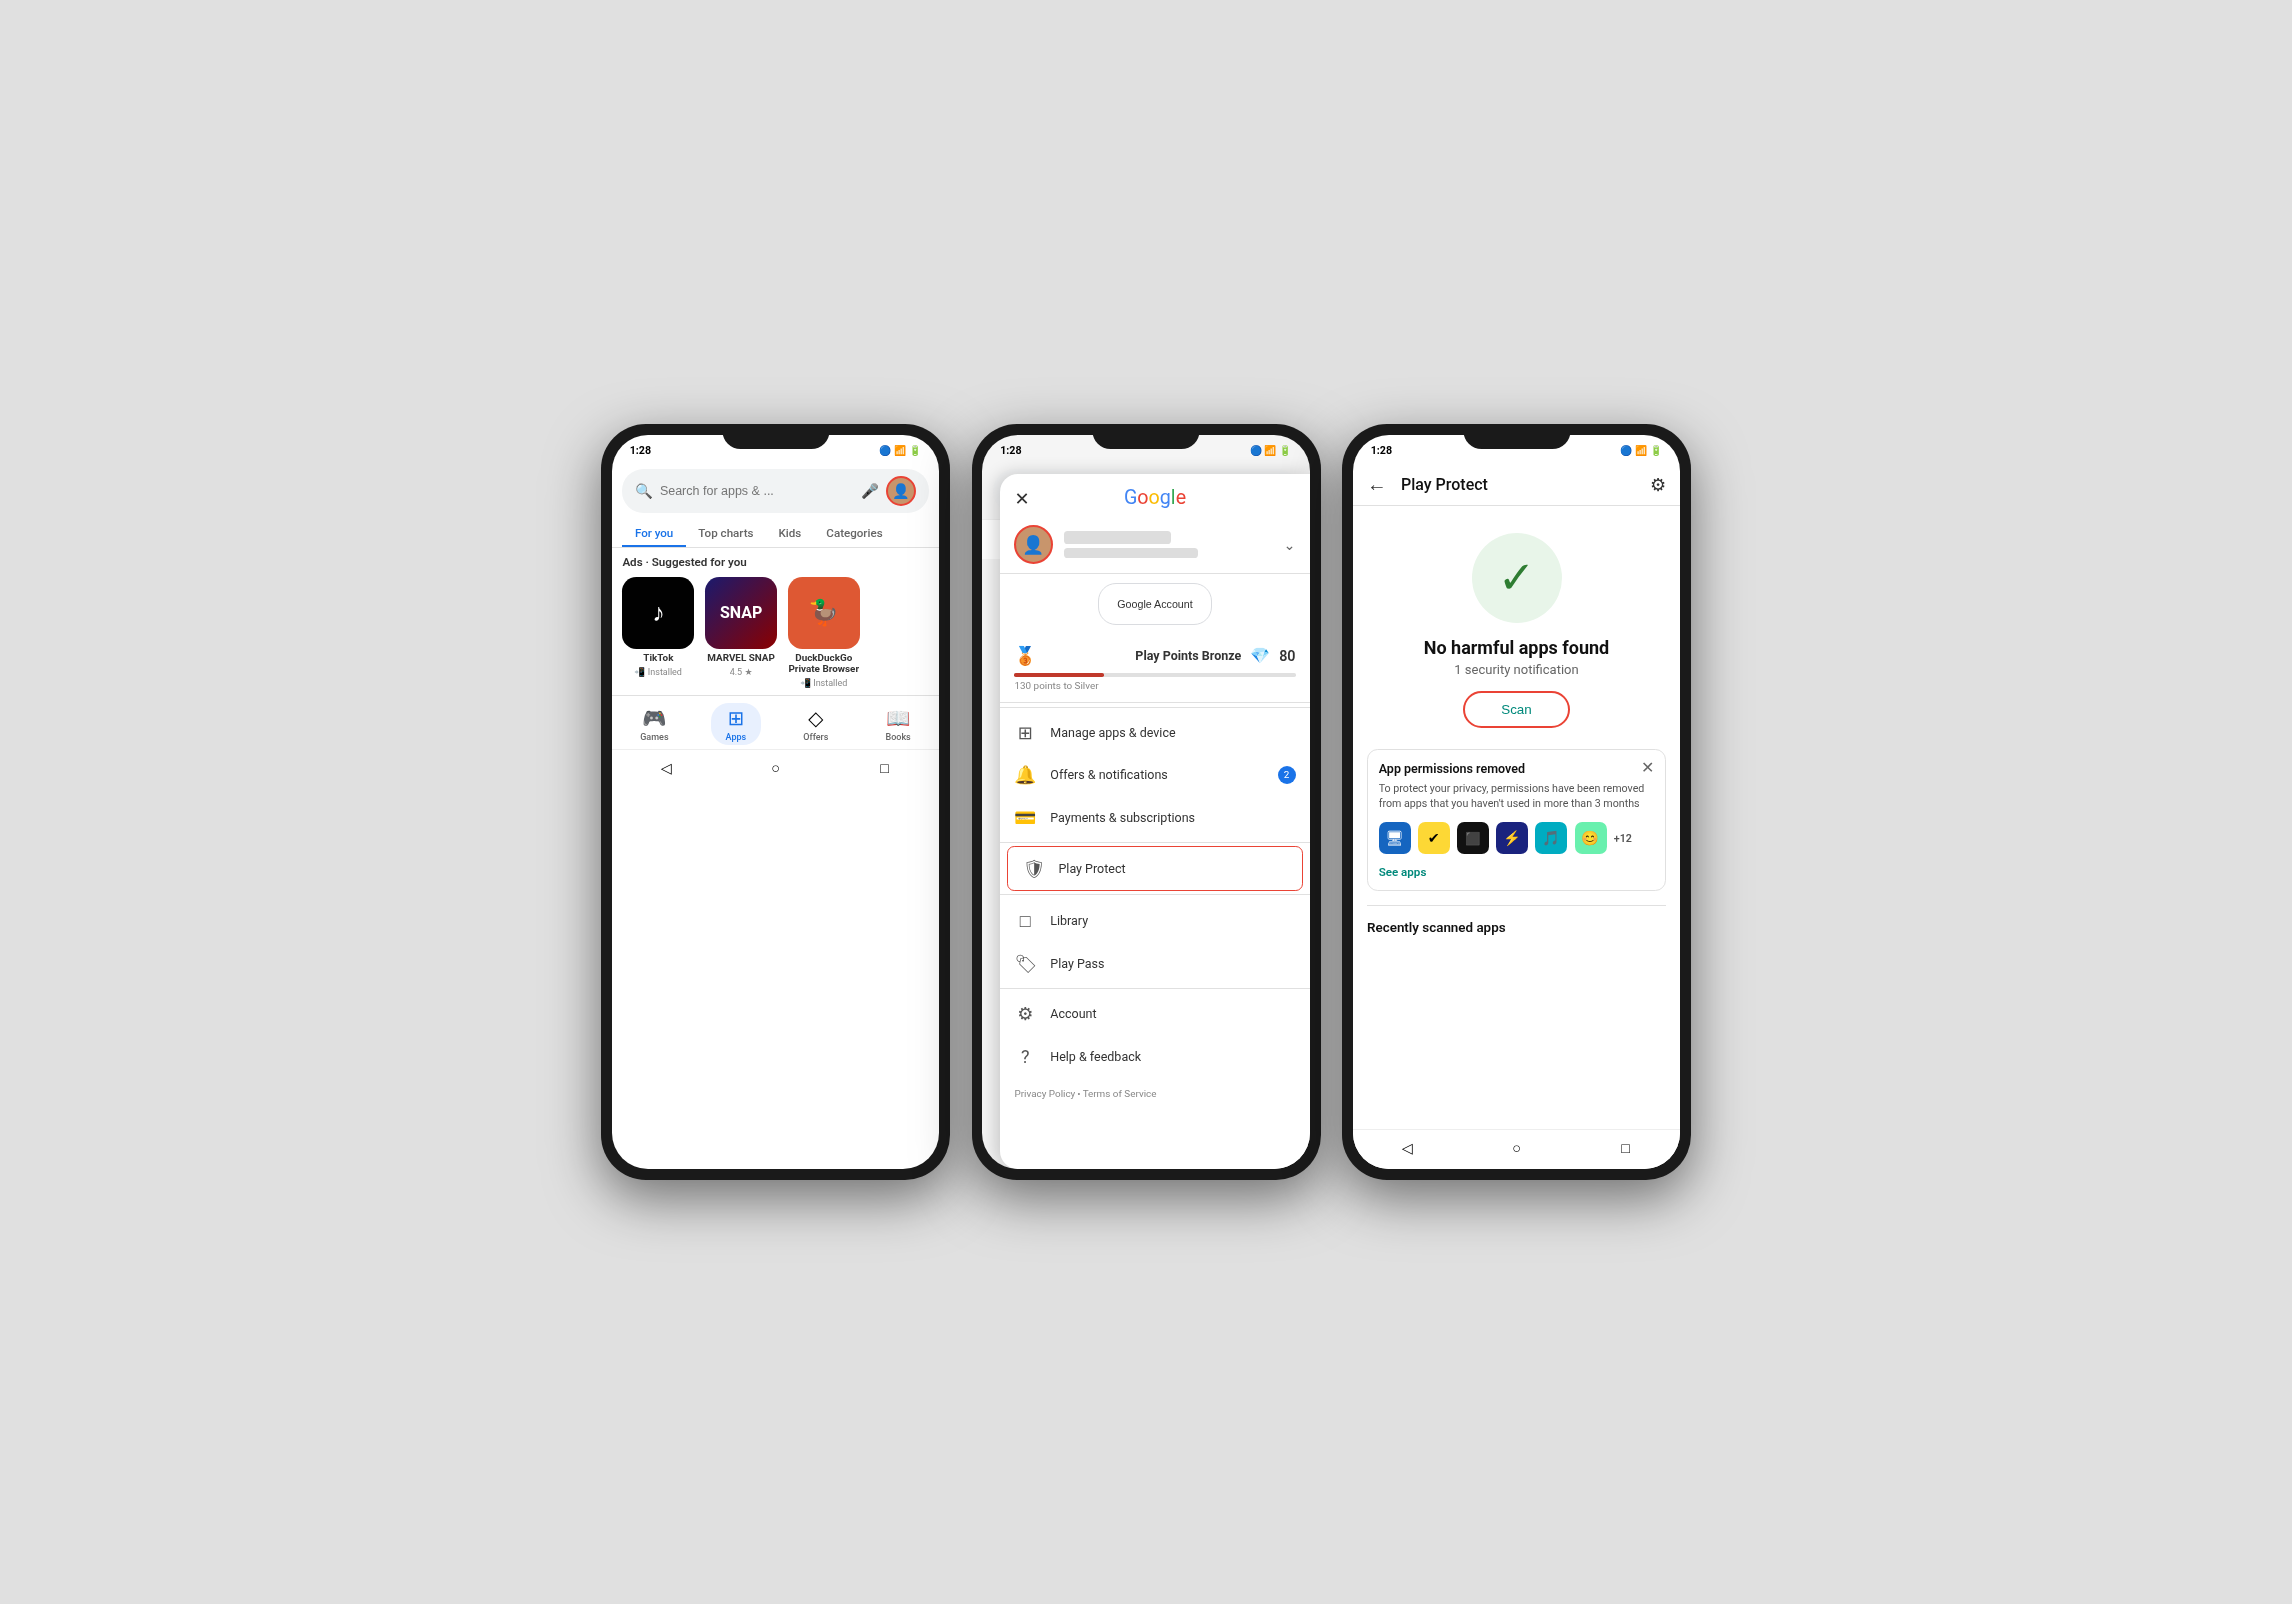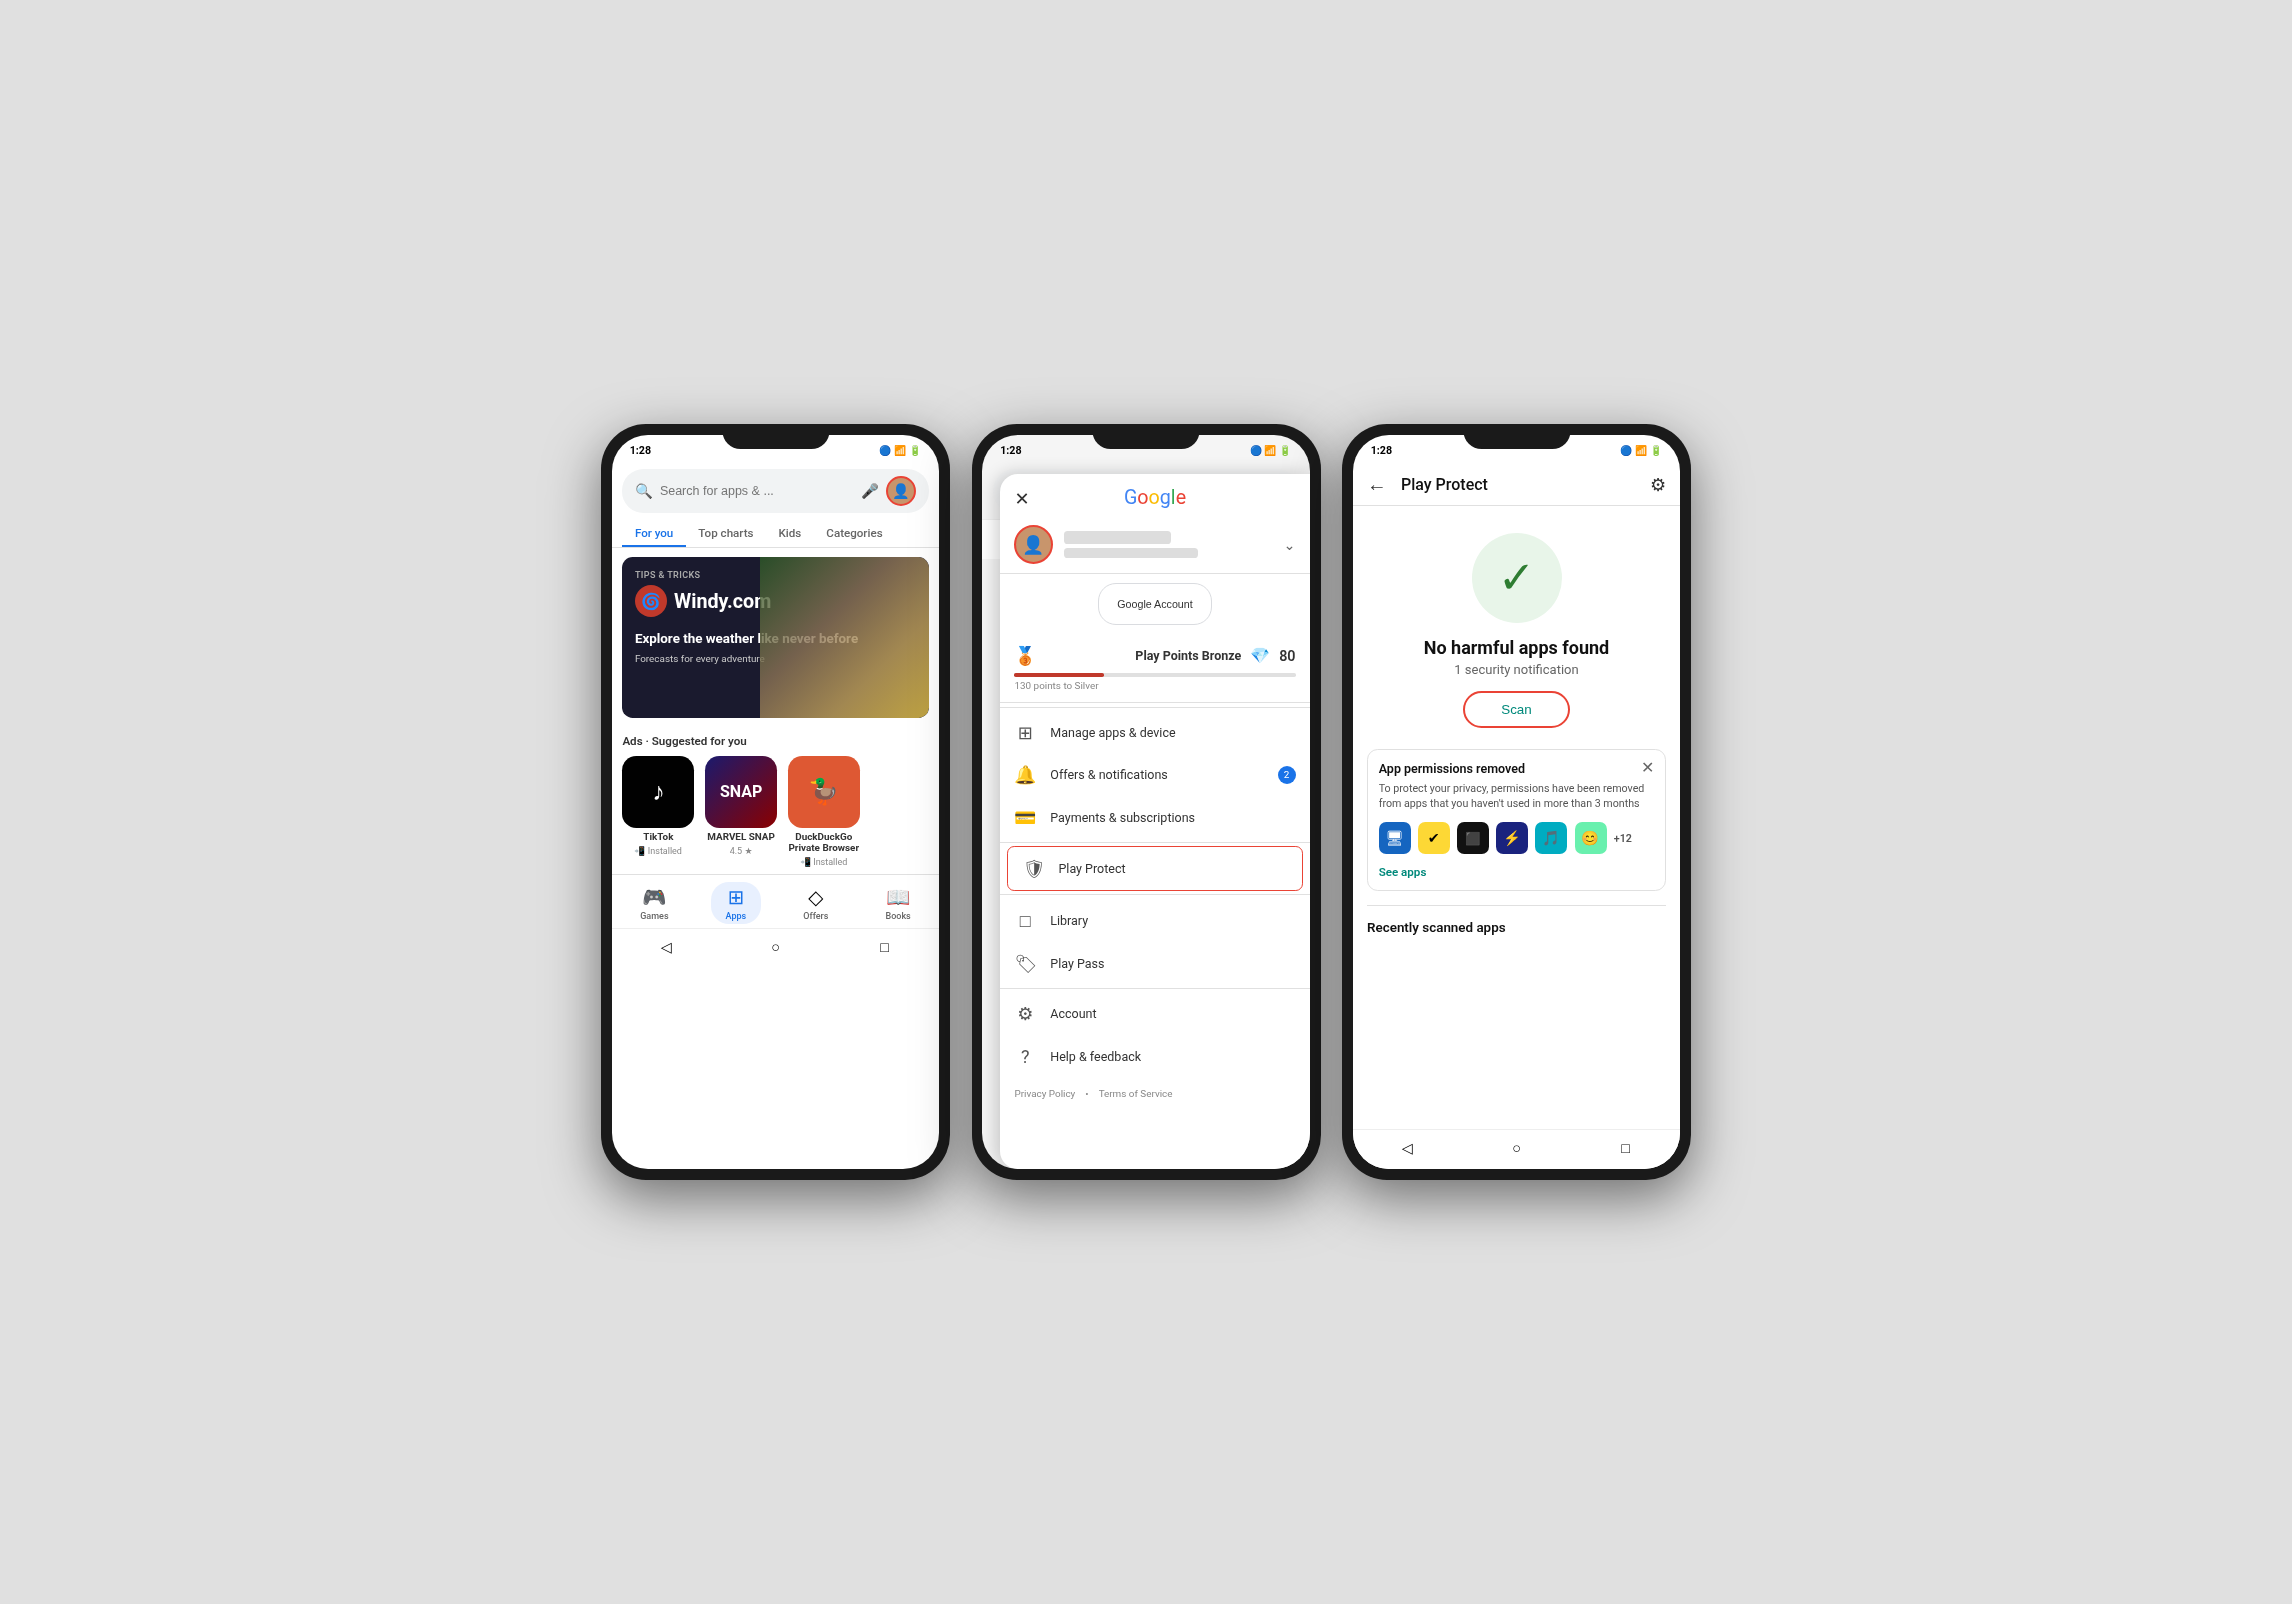--- a/index.html
+++ b/index.html
@@ -563,30 +563,20 @@
       </div>
     </div>
 
     <div class="tabs">
       <div class="tab active">For you</div>
       <div class="tab">Top charts</div>
       <div class="tab">Kids</div>
       <div class="tab">Categories</div>
     </div>
 
-    <div class="promo-card">
-      <div class="weather-bg"></div>
-      <span class="promo-tag">Tips &amp; tricks</span>
-      <div class="promo-logo">
-        <div class="promo-logo-icon">🌀</div>
-        <span>Windy.com</span>
-      </div>
-      <div class="promo-title">Explore the weather like never before</div>
-      <div class="promo-sub">Forecasts for every adventure</div>
-    </div>
 
     <div class="section-title">Ads · Suggested for you</div>
     <div class="app-grid">
       <div class="app-card">
         <div class="app-icon" style="background:#010101;">
           <span style="color:#fff;font-size:25px;">♪</span>
         </div>
         <div class="app-name">TikTok</div>
         <div class="app-sub">
           <span>📲</span>
@@ -730,21 +720,21 @@
         <div class="menu-item">
           <span class="menu-item-icon">⚙</span>
           <span class="menu-item-text">Account</span>
         </div>
 
         <div class="menu-item">
           <span class="menu-item-icon">?</span>
           <span class="menu-item-text">Help &amp; feedback</span>
         </div>
 
-        <div style="padding:10.7px 14.3px;display:flex;gap:10px;">
+        <div style="padding:10.7px 14.3px;display:flex;gap:2px;">
           <span style="font-size:9.9px;color:#888;cursor:pointer;">Privacy Policy</span>
           <span style="font-size:9.9px;color:#888;">•</span>
           <span style="font-size:9.9px;color:#888;cursor:pointer;">Terms of Service</span>
         </div>
       </div>
     </div>
 
     <div class="nav-bar">
       <div class="nav-btn">◁</div>
       <div class="nav-btn">○</div>

